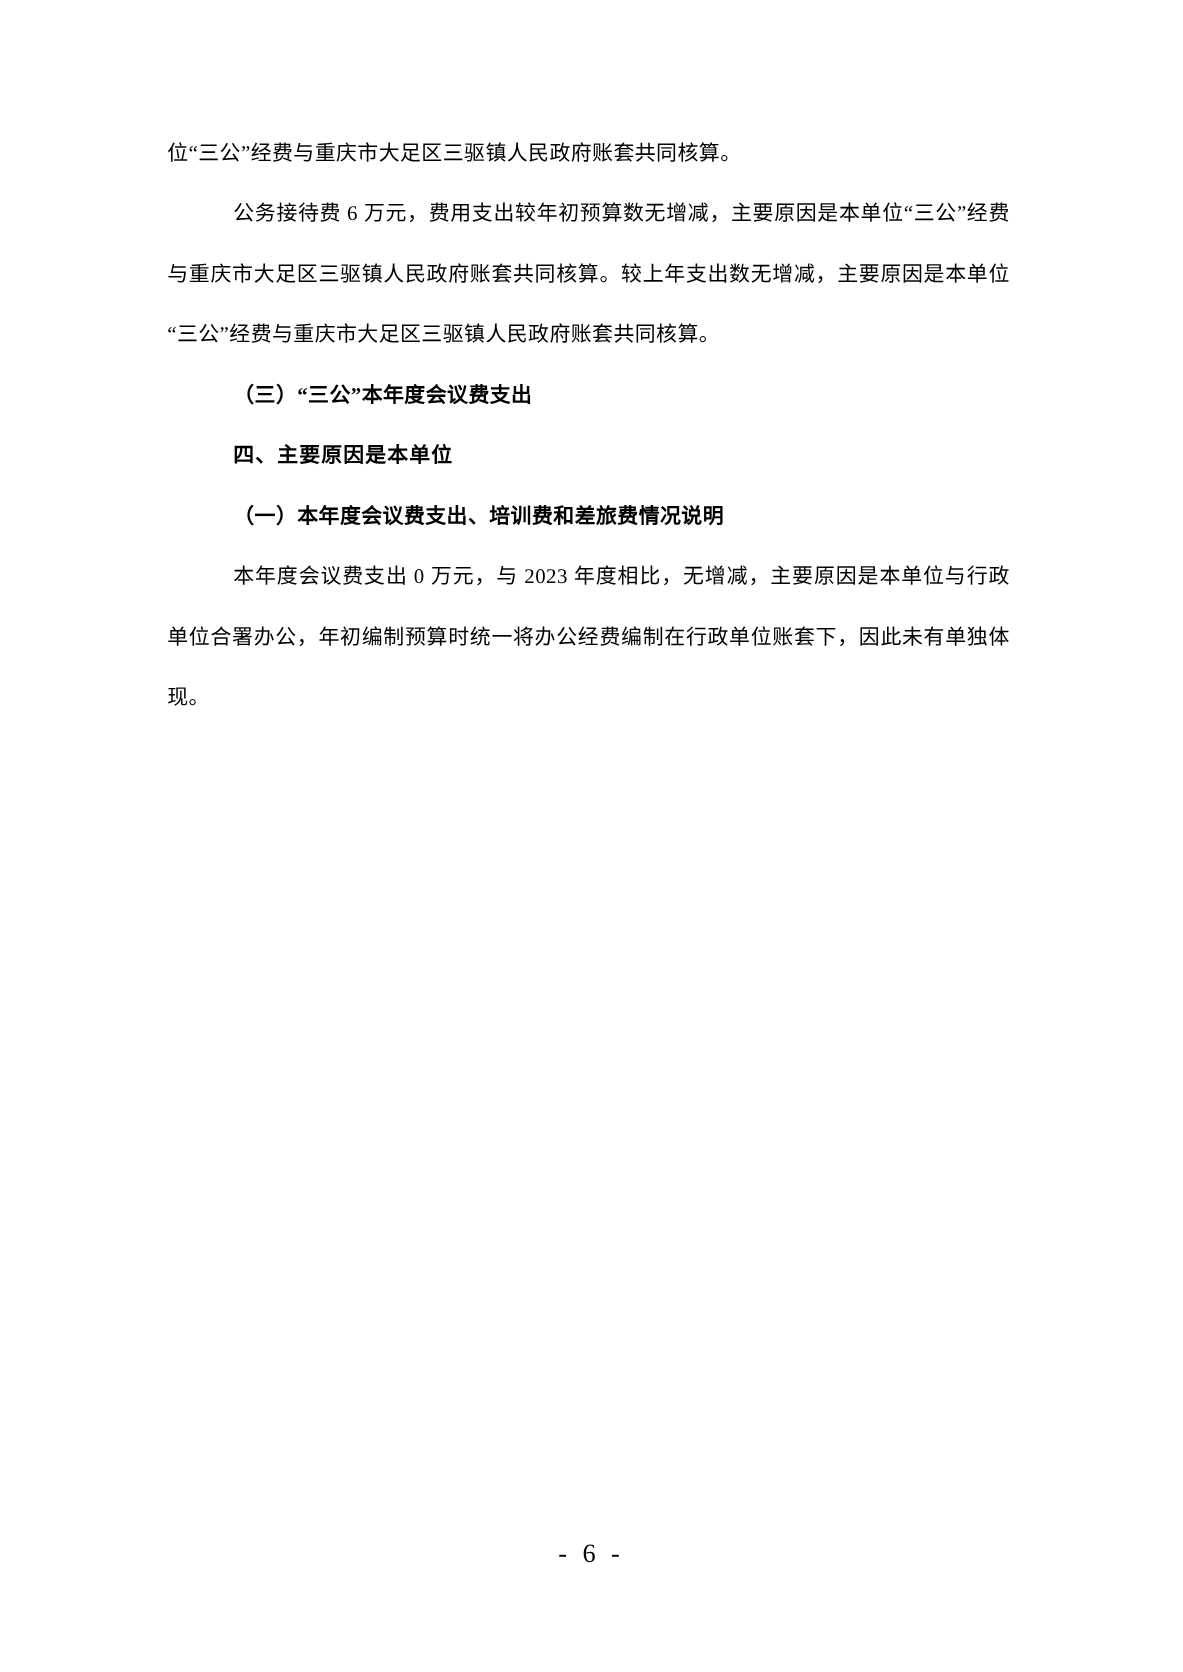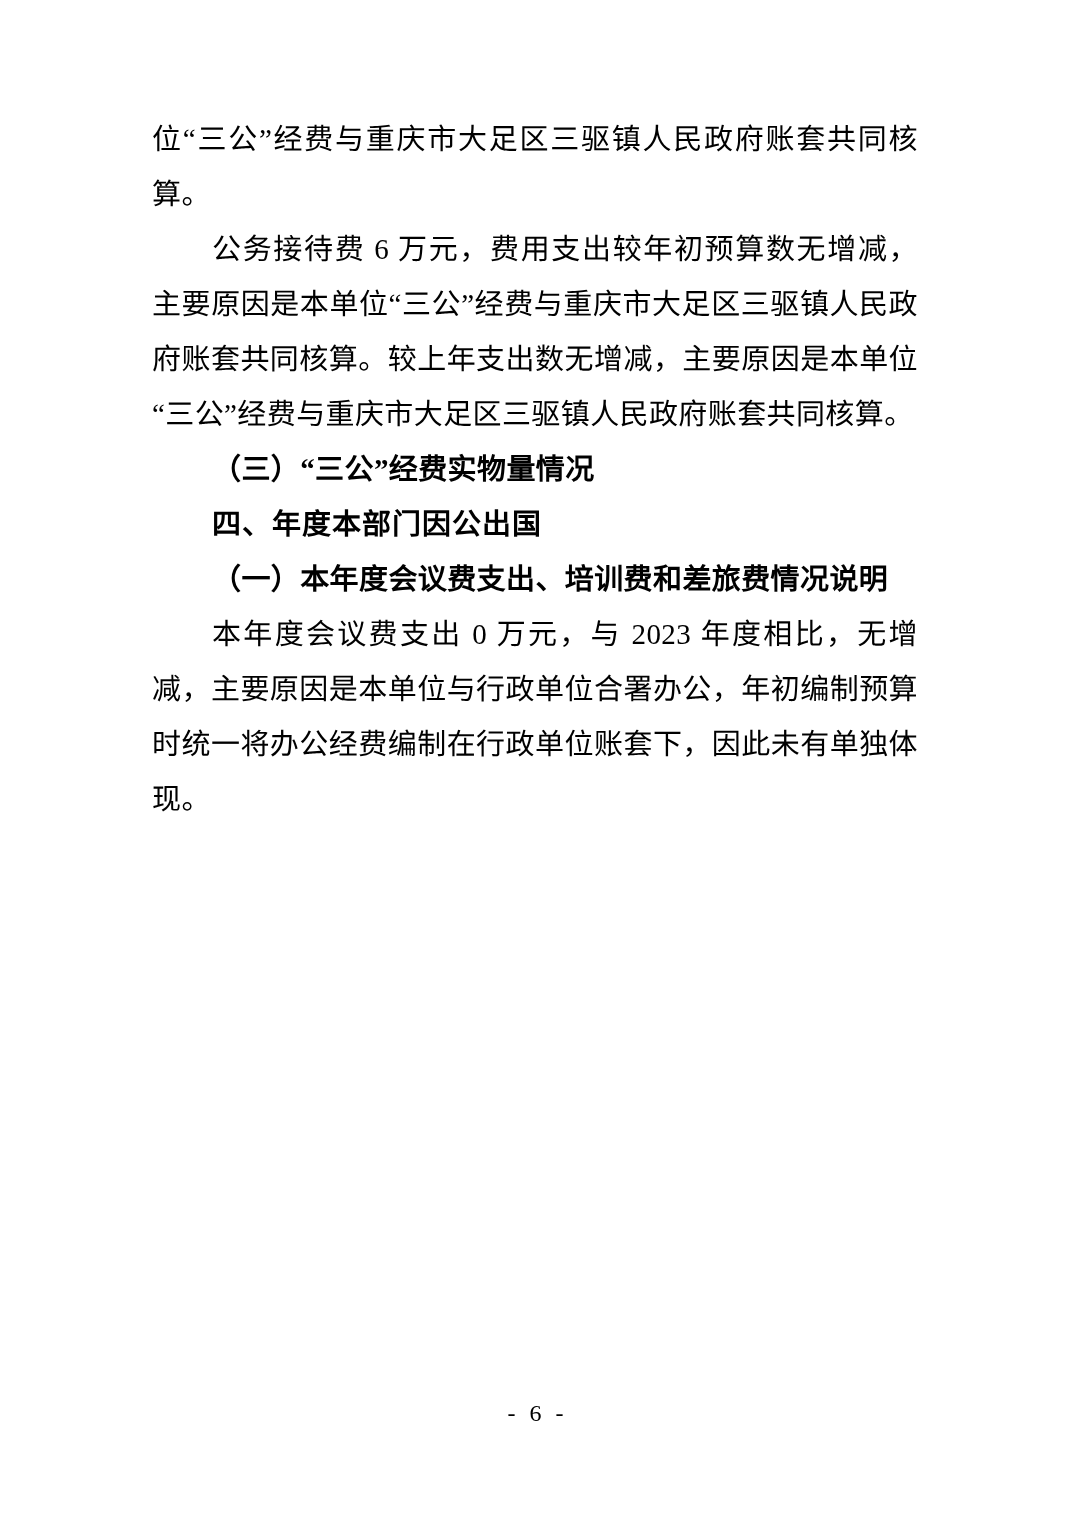--- a/index.html
+++ b/index.html
@@ -18,21 +18,21 @@
   }
   .doc-body {
     position: absolute;
     left: 152px;
     top: 112px;
     width: 766px;
   }
   .doc-body p {
     margin: 0;
     padding: 0;
-    font-size: 29px;
+    font-size: 19px;
     line-height: 55px;
     text-align: justify;
     text-justify: inter-character;
     letter-spacing: 0.4px;
     word-break: break-all;
     color: #000000;
   }
   p.para {
     text-indent: 60px;
   }
@@ -68,24 +68,24 @@
 
 <div class="page">
 
   <div class="doc-body">
 
     <p class="para-continuation">位“三公”经费与重庆市大足区三驱镇人民政府账套共同核算。</p>
 
 
     <p class="para">公务接待费 6 万元，费用支出较年初预算数无增减，主要原因是本单位“三公”经费与重庆市大足区三驱镇人民政府账套共同核算。较上年支出数无增减，主要原因是本单位“三公”经费与重庆市大足区三驱镇人民政府账套共同核算。</p>
 
-    <p class="heading-kai">（三）“三公”经费实物量情况</p>
+    <p class="heading-kai">（三）“三公”本年度会议费支出</p>
 
 
-    <p class="heading-bold">四、年度本部门因公出国</p>
+    <p class="heading-bold">四、主要原因是本单位</p>
 
     <p class="heading-kai">（一）本年度会议费支出、培训费和差旅费情况说明</p>
 
     <p class="para">本年度会议费支出 0 万元，与 2023 年度相比，无增减，主要原因是本单位与行政单位合署办公，年初编制预算时统一将办公经费编制在行政单位账套下，因此未有单独体现。</p>
 
   </div>
 
   <div class="page-footer">- 6 -</div>
 
 </div>

